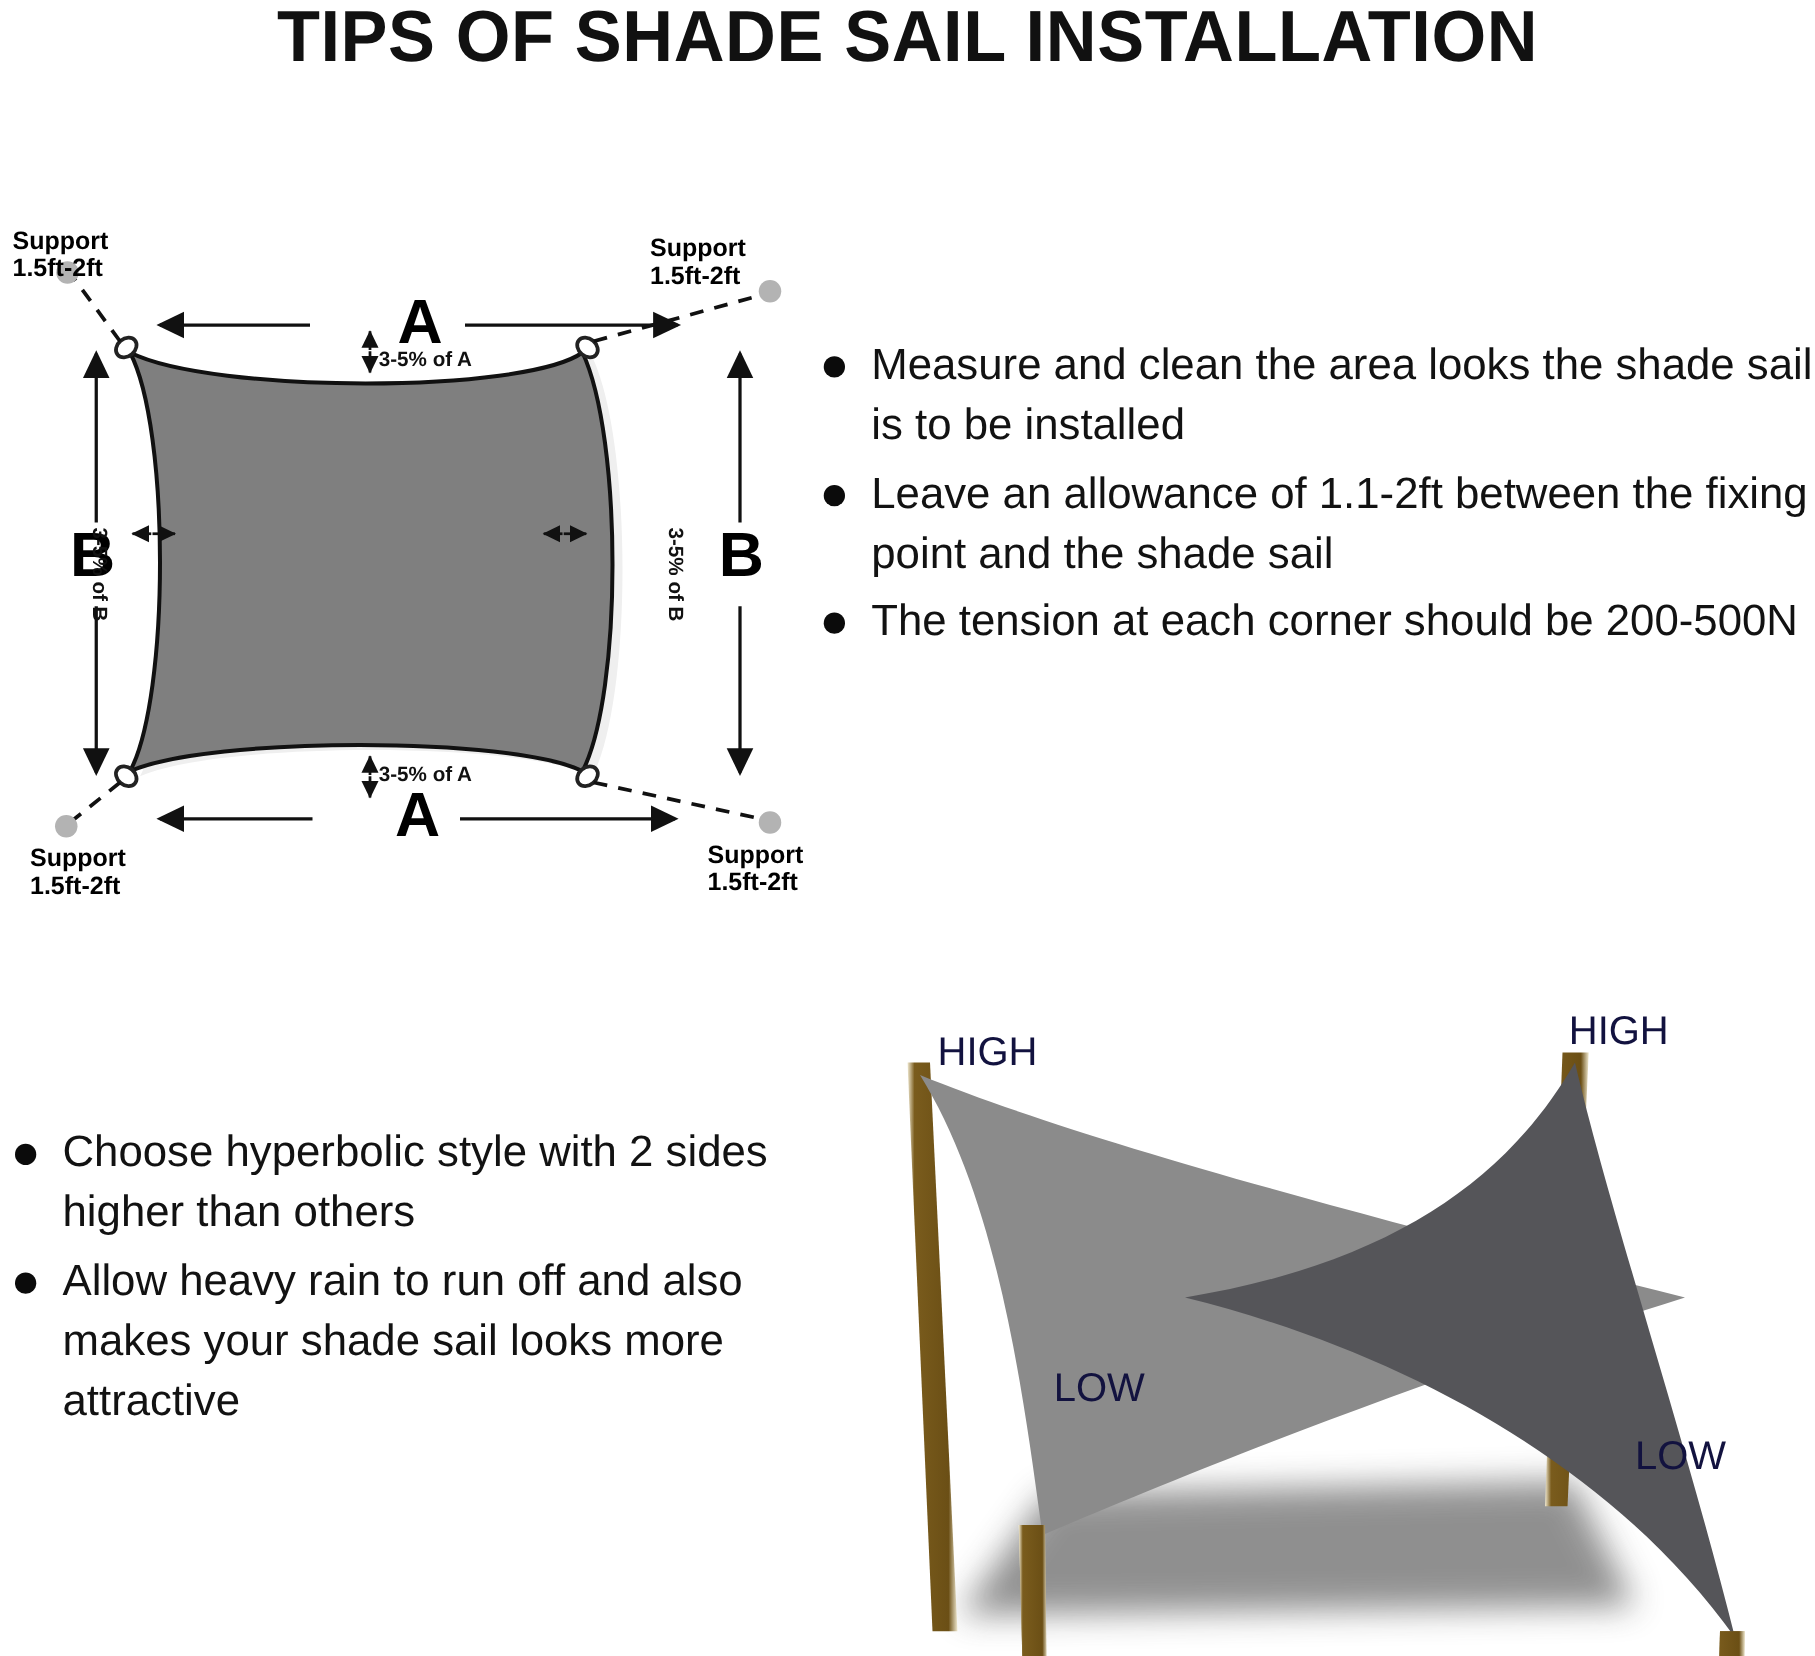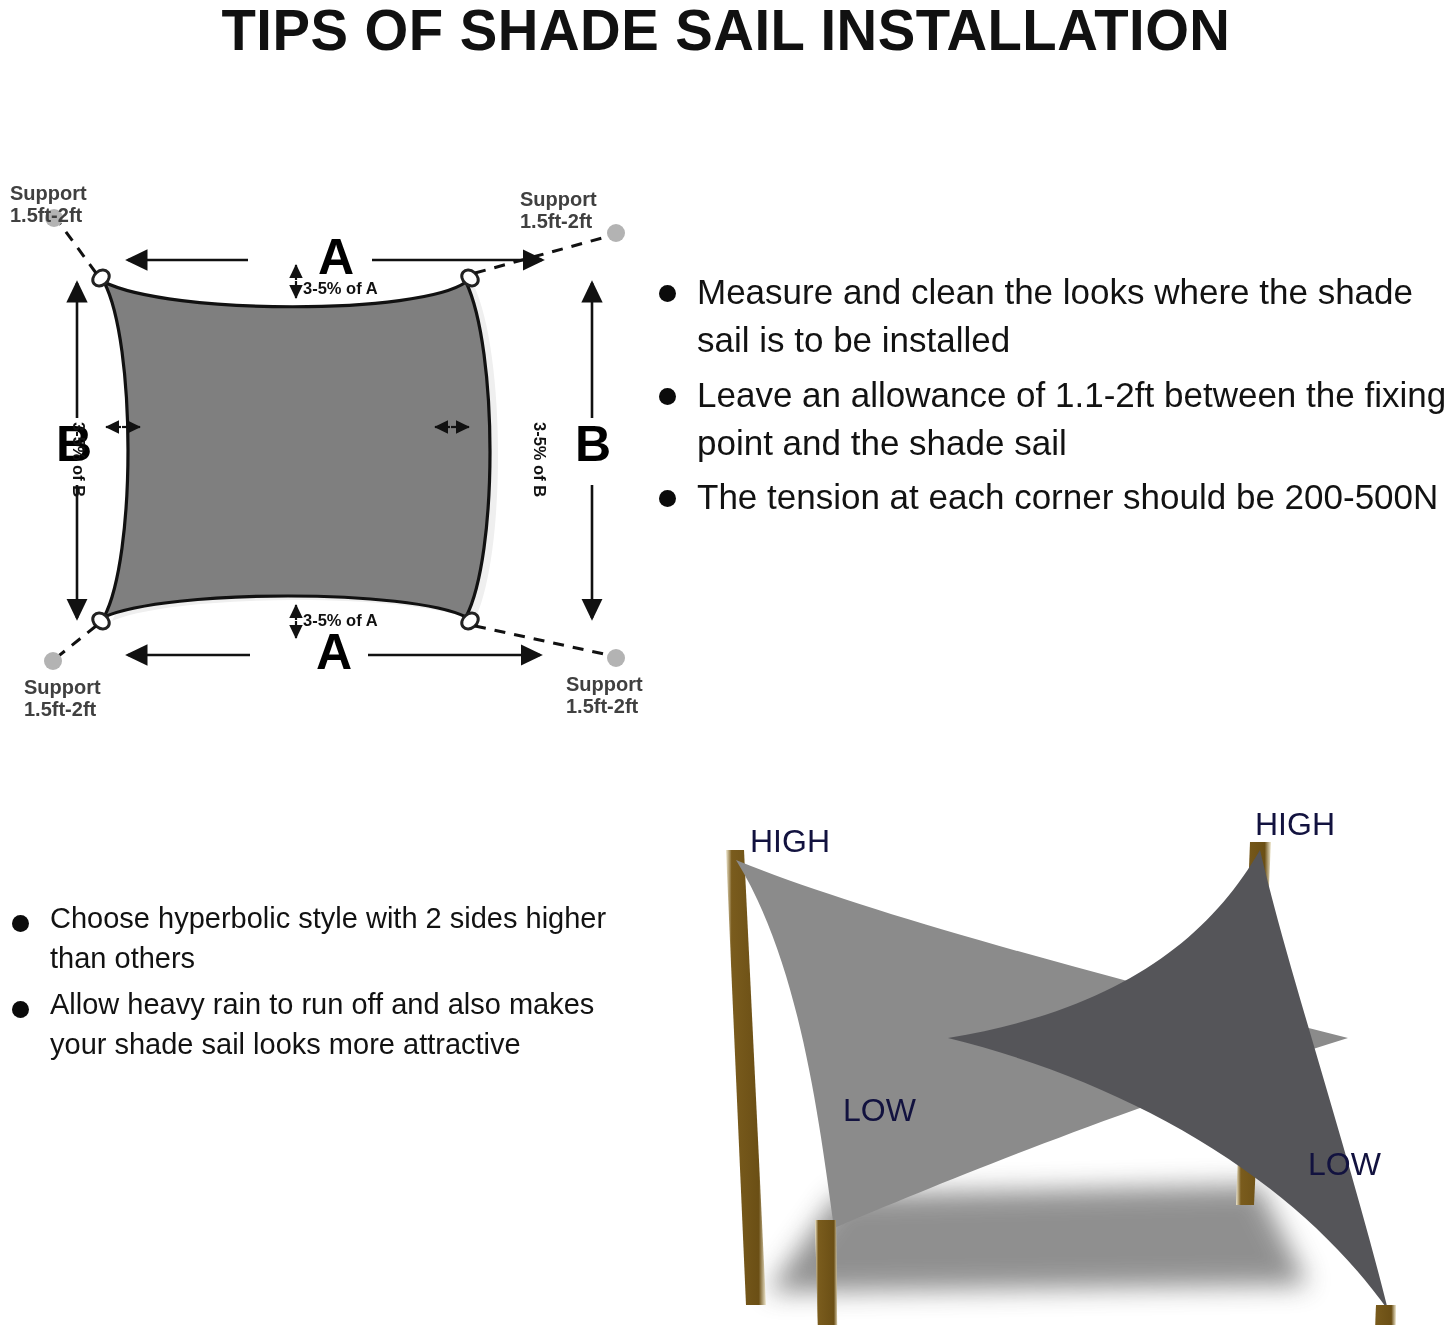--- a/index.html
+++ b/index.html
@@ -14,21 +14,21 @@
     position:absolute;left:0;top:-4px;width:1452px;text-align:center;
     font-family:"Liberation Sans", sans-serif;
     font-weight:700;font-size:58px;letter-spacing:0.5px;
     color:#111111;white-space:nowrap;
     transform:scaleX(0.97);transform-origin:center top;
   }
 
   
   .abs{position:absolute;}
   .smalltxt{
-    font-size:20px;font-weight:600;line-height:1.12;color:#404040;
+    font-size:20px;font-weight:600;line-height:1.12;color:#000000;
     font-family:"Liberation Sans", sans-serif;text-align:center;white-space:nowrap;
   }
   .pcttxt{
     font-size:16.5px;font-weight:700;color:#111;white-space:nowrap;
     font-family:"Liberation Sans", sans-serif;
   }
   .dimletter{
     font-size:50px;font-weight:700;color:#000;line-height:1;
     font-family:"Liberation Sans", sans-serif;
   }
@@ -39,21 +39,21 @@
     position:relative;padding-left:42px;margin:0 0 6px 0;
     font-size:35px;line-height:1.38;color:#121212;
     font-family:"Liberation Sans", sans-serif;
   }
   .bullets li .bdot{
     position:absolute;left:4px;top:17px;width:17px;height:17px;
     border-radius:50%;background:#0b0b0b;
   }
   #bullets-right{left:655px;top:268px;width:800px;}
   #bullets-left{left:8px;top:898px;width:625px;}
-  #bullets-left li{font-size:29px;}
+  #bullets-left li{font-size:35px;}
 
   
   svg{display:block;}
   #diagram-rect{position:absolute;left:0px;top:165px;}
   #diagram-hyper{position:absolute;left:648px;top:780px;}
 </style>
 </head>
 <body>
 
 <div class="page">
@@ -145,21 +145,21 @@
   <div class="abs dimletter" style="left:575px;top:419px;">B</div>
 
   <div class="abs pcttxt" style="left:303px;top:279px;">3-5% of A</div>
   <div class="abs pcttxt" style="left:303px;top:611px;">3-5% of A</div>
   <div class="abs pcttxt" style="left:88px;top:422px;transform:rotate(90deg);transform-origin:left top;">3-5% of B</div>
   <div class="abs pcttxt" style="left:549px;top:422px;transform:rotate(90deg);transform-origin:left top;">3-5% of B</div>
 
   <ul class="bullets" id="bullets-right">
     <li>
       <span class="bdot"></span>
-      <span>Measure and clean the looks where the shade sail is to be installed</span>
+      <span>Measure and clean the area looks the shade sail is to be installed</span>
     </li>
     <li>
       <span class="bdot"></span>
       <span>Leave an allowance of 1.1-2ft between the fixing point and the shade sail</span>
     </li>
     <li>
       <span class="bdot"></span>
       <span>The tension at each corner should be 200-500N</span>
     </li>
   </ul>

